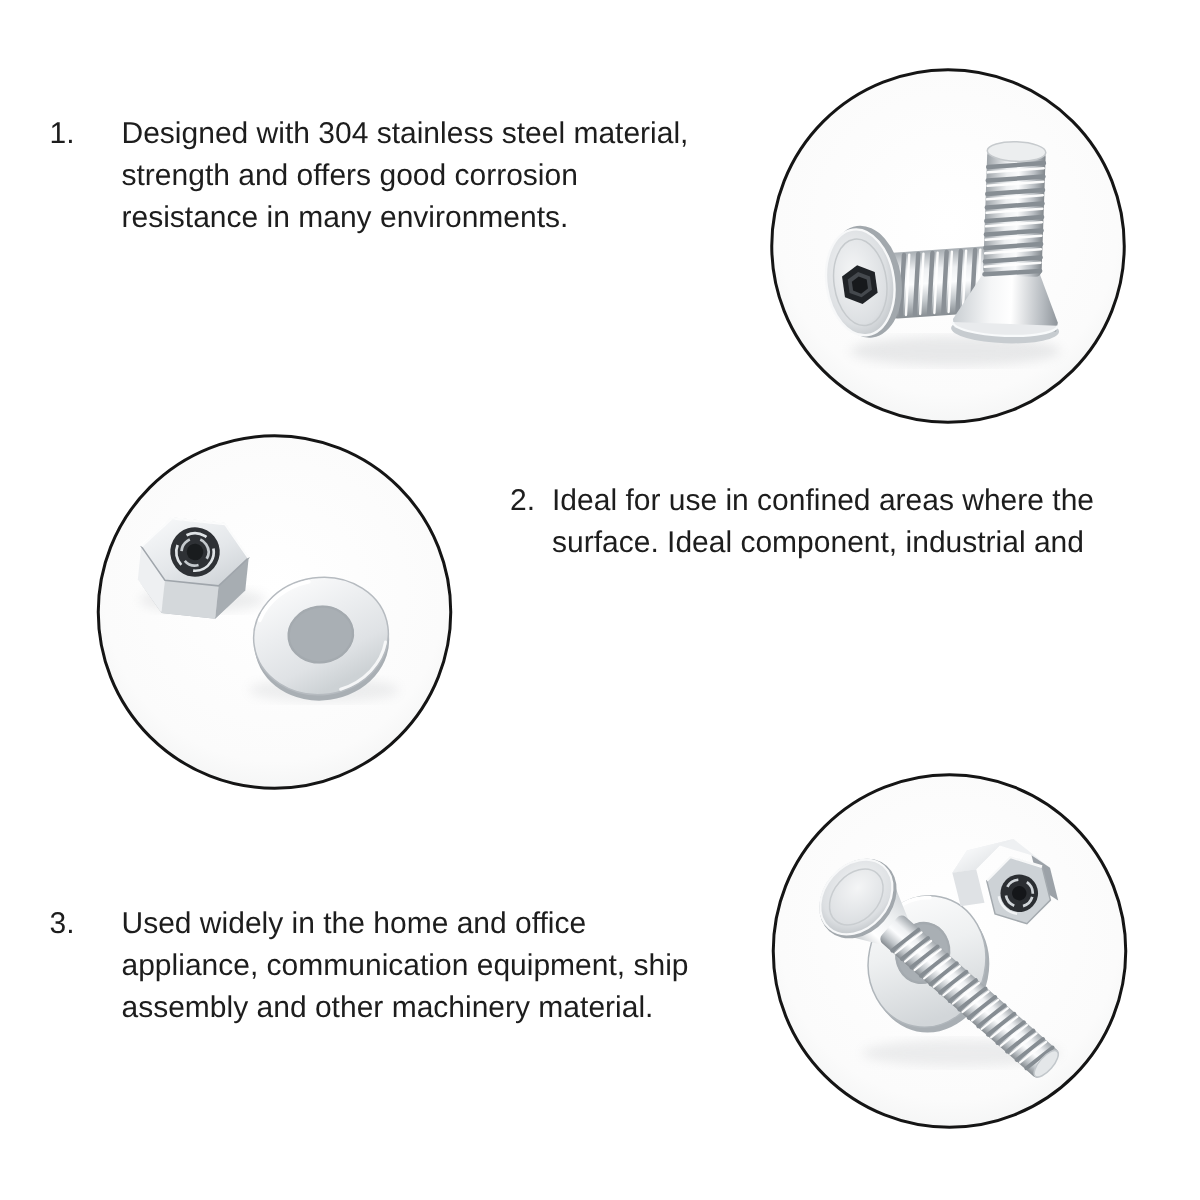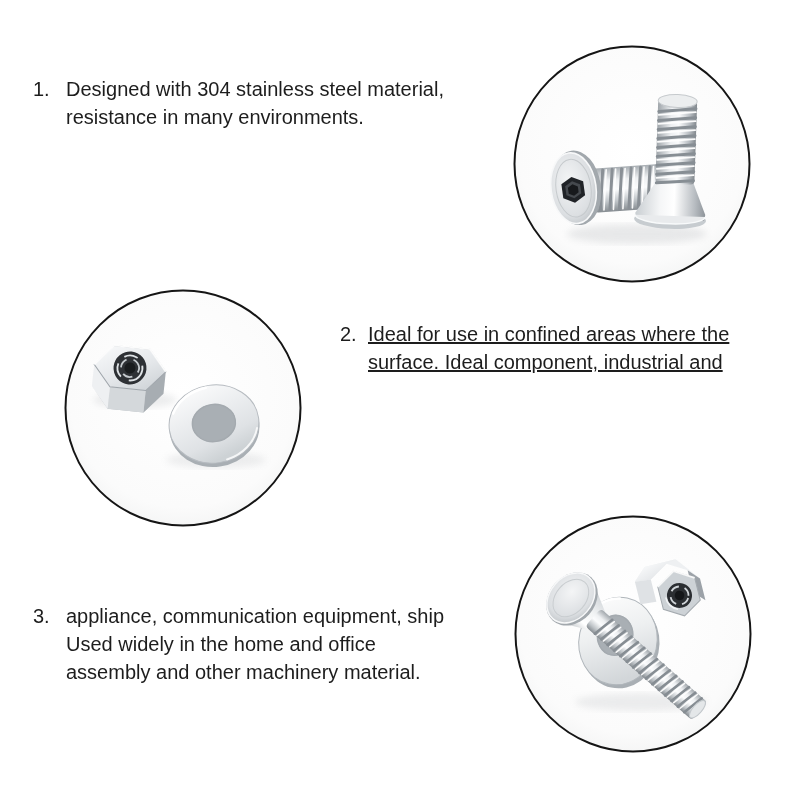--- a/index.html
+++ b/index.html
@@ -2,53 +2,54 @@
 <html><head>
 <meta charset="utf-8">
 <style>
   html,body{margin:0;padding:0;}
   .canvas{
     position:relative;width:800px;height:800px;background:#ffffff;
     font-family:"Liberation Sans",sans-serif;color:#1d1d1d;overflow:hidden;
   }
   .feature{position:absolute;font-size:20px;line-height:28px;}
   .feature .num{position:absolute;left:0;top:0;}
-  .feature .lines{margin-left:33px;}
-  .feature.indent28 .lines{margin-left:28px;text-decoration:underline;}
+  .feature .lines{margin-left:48px;}
+  .feature.indent28 .lines{margin-left:28px;}
   .photo{
     position:absolute;width:240px;height:240px;border-radius:50%;
   }
   .photo svg{display:block;width:240px;height:240px;}
 </style>
 </head>
 <body>
 
 <div class="canvas">
 
   <div class="feature" style="left:33px;top:75px;width:440px">
     <span class="num">1.</span>
     <div class="lines">
       <div>Designed with 304 stainless steel material,</div>
+      <div>strength and offers good corrosion</div>
       <div>resistance in many environments.</div>
     </div>
   </div>
 
   <div class="feature indent28" style="left:340px;top:320px;width:440px">
     <span class="num">2.</span>
     <div class="lines">
       <div>Ideal for use in confined areas where the</div>
       <div>surface. Ideal component, industrial and</div>
     </div>
   </div>
 
   <div class="feature" style="left:33px;top:602px;width:460px">
     <span class="num">3.</span>
     <div class="lines">
+      <div>Used widely in the home and office</div>
       <div>appliance, communication equipment, ship</div>
-      <div>Used widely in the home and office</div>
       <div>assembly and other machinery material.</div>
     </div>
   </div>
 
   <div class="photo" style="left:512px;top:44px">
     <svg viewBox="0 0 240 240">
       <defs>
         <radialGradient id="bg1" cx="50%" cy="44%" r="62%">
           <stop offset="0%" stop-color="#ffffff"></stop>
             <stop offset="78%" stop-color="#fbfbfb"></stop>

